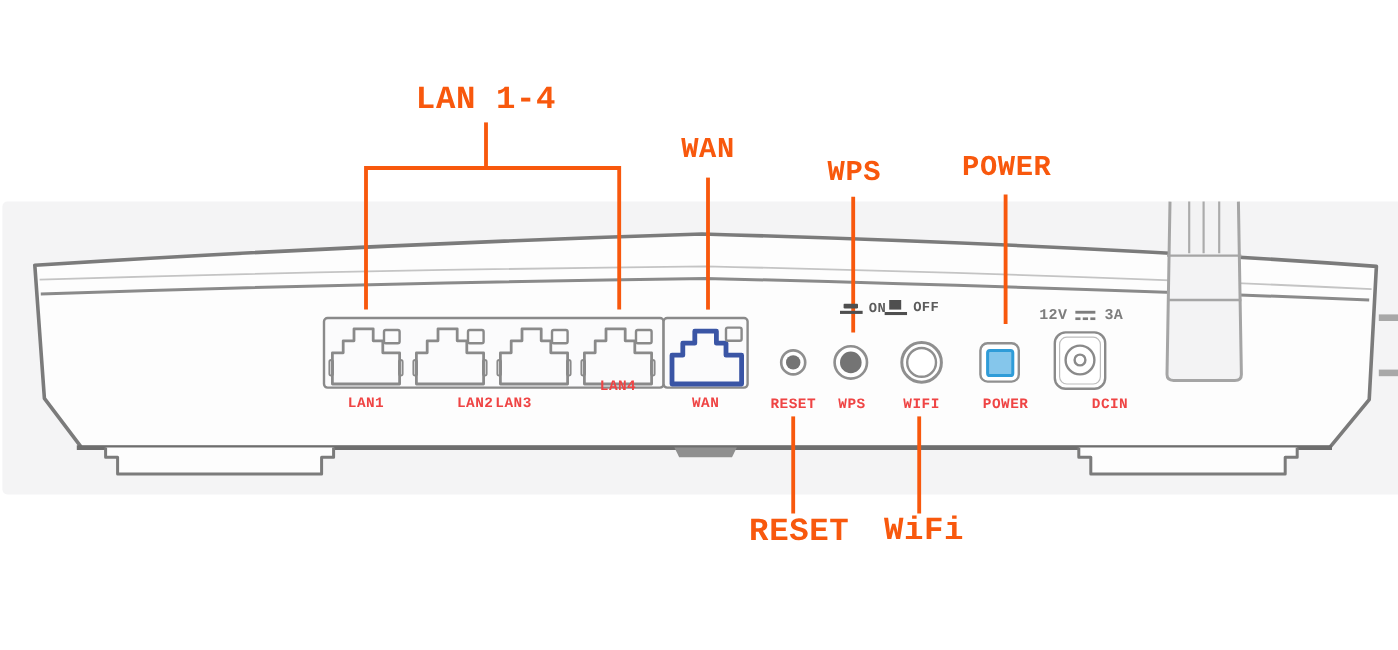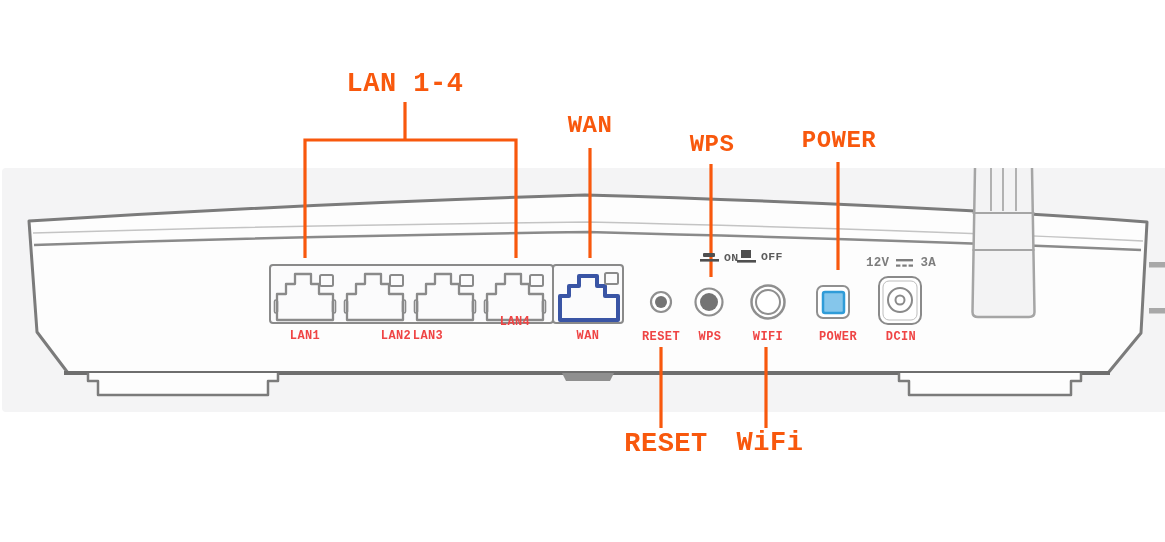--- a/index.html
+++ b/index.html
@@ -119,21 +119,21 @@
   <span class="glabel" style="left:305px;top:330px;">LAN1</span>
   <span class="glabel" style="left:375px;top:330px;margin-left:21px;">LAN2</span>
   <span class="glabel" style="left:428px;top:330px;">LAN3</span>
   <span class="glabel" style="left:515px;top:316px;">LAN4</span>
   <span class="glabel" style="left:588px;top:330px;">WAN</span>
 
   <span class="glabel" style="left:661px;top:331px;">RESET</span>
   <span class="glabel" style="left:710px;top:331px;">WPS</span>
   <span class="glabel" style="left:768px;top:331px;">WIFI</span>
   <span class="glabel" style="left:838px;top:331px;">POWER</span>
-  <span class="glabel" style="left:901px;top:331px;">DCIN</span>
+  <span class="glabel" style="left:925px;top:331px;">DCIN</span>
 
   <div class="switch-row" style="left:700px;top:252px;">
     <svg width="19" height="9">
       <rect x="3" y="0" width="12" height="4" rx="1" fill="#4f4f4f"></rect>
       <rect x="0" y="6" width="19" height="2.6" fill="#4f4f4f"></rect>
     </svg>
     <span class="switch-text">ON</span>
   </div>
   <div class="switch-row" style="left:737px;top:250px;">
     <svg width="19" height="13">

